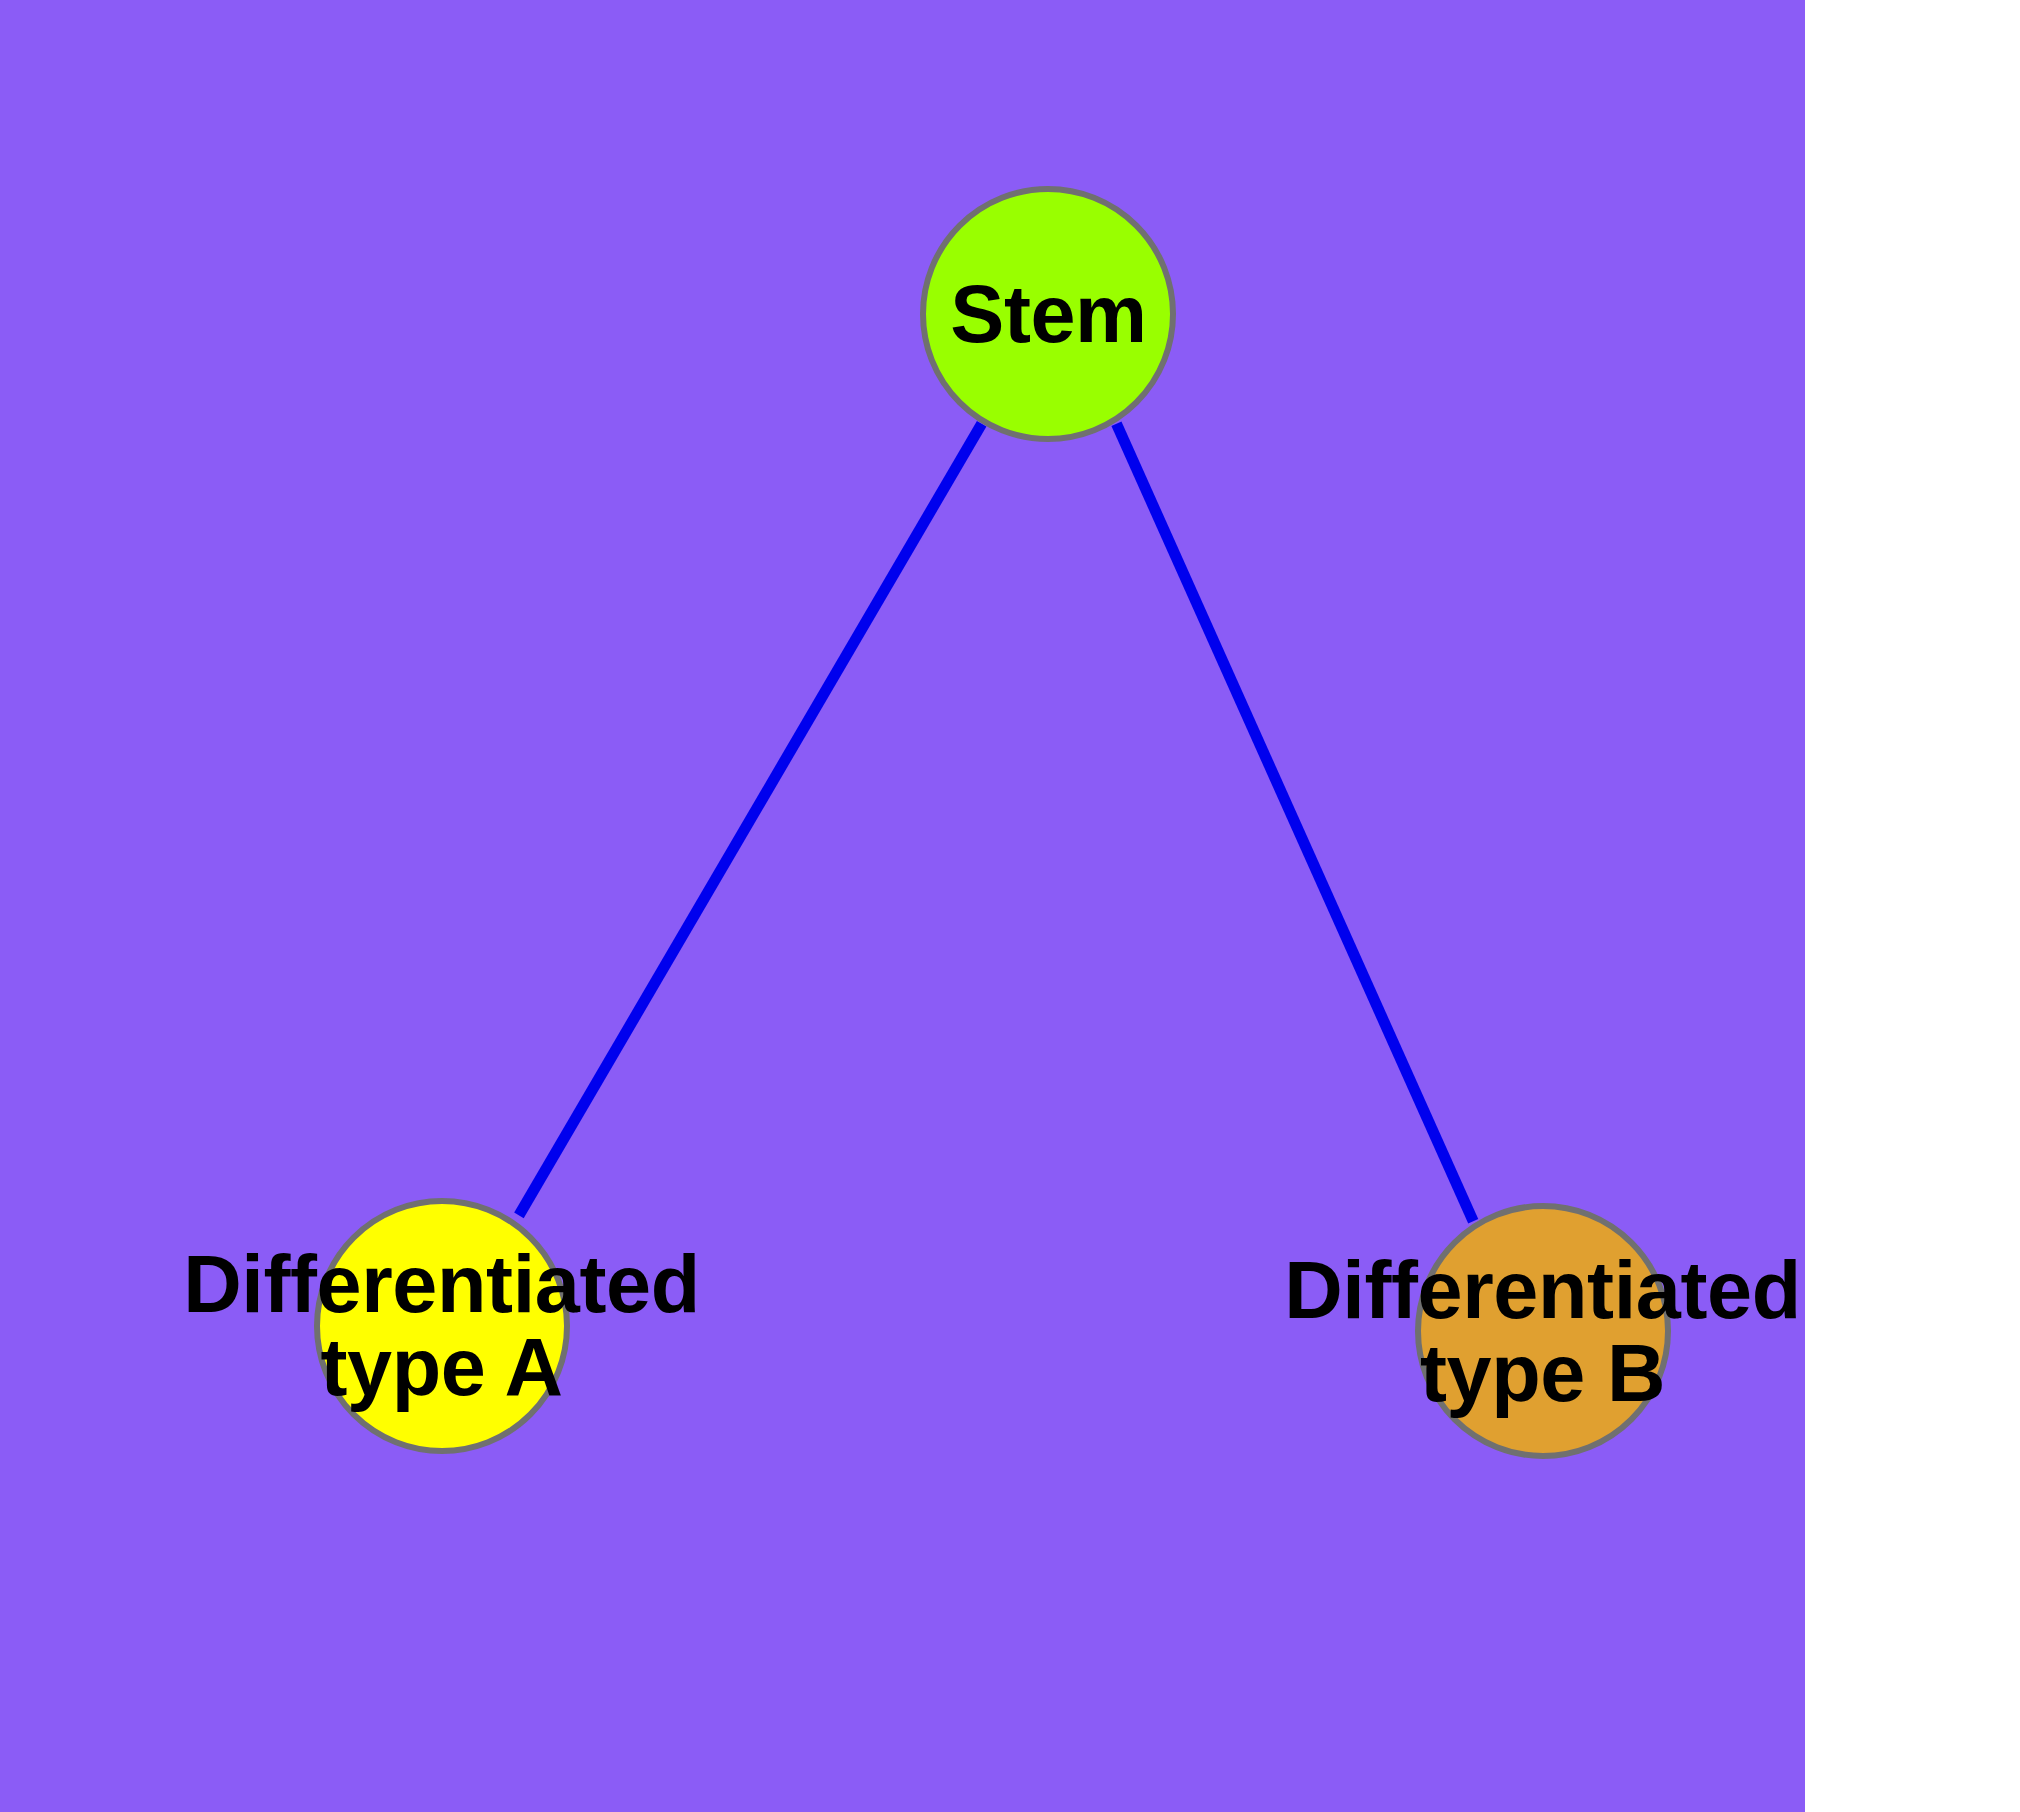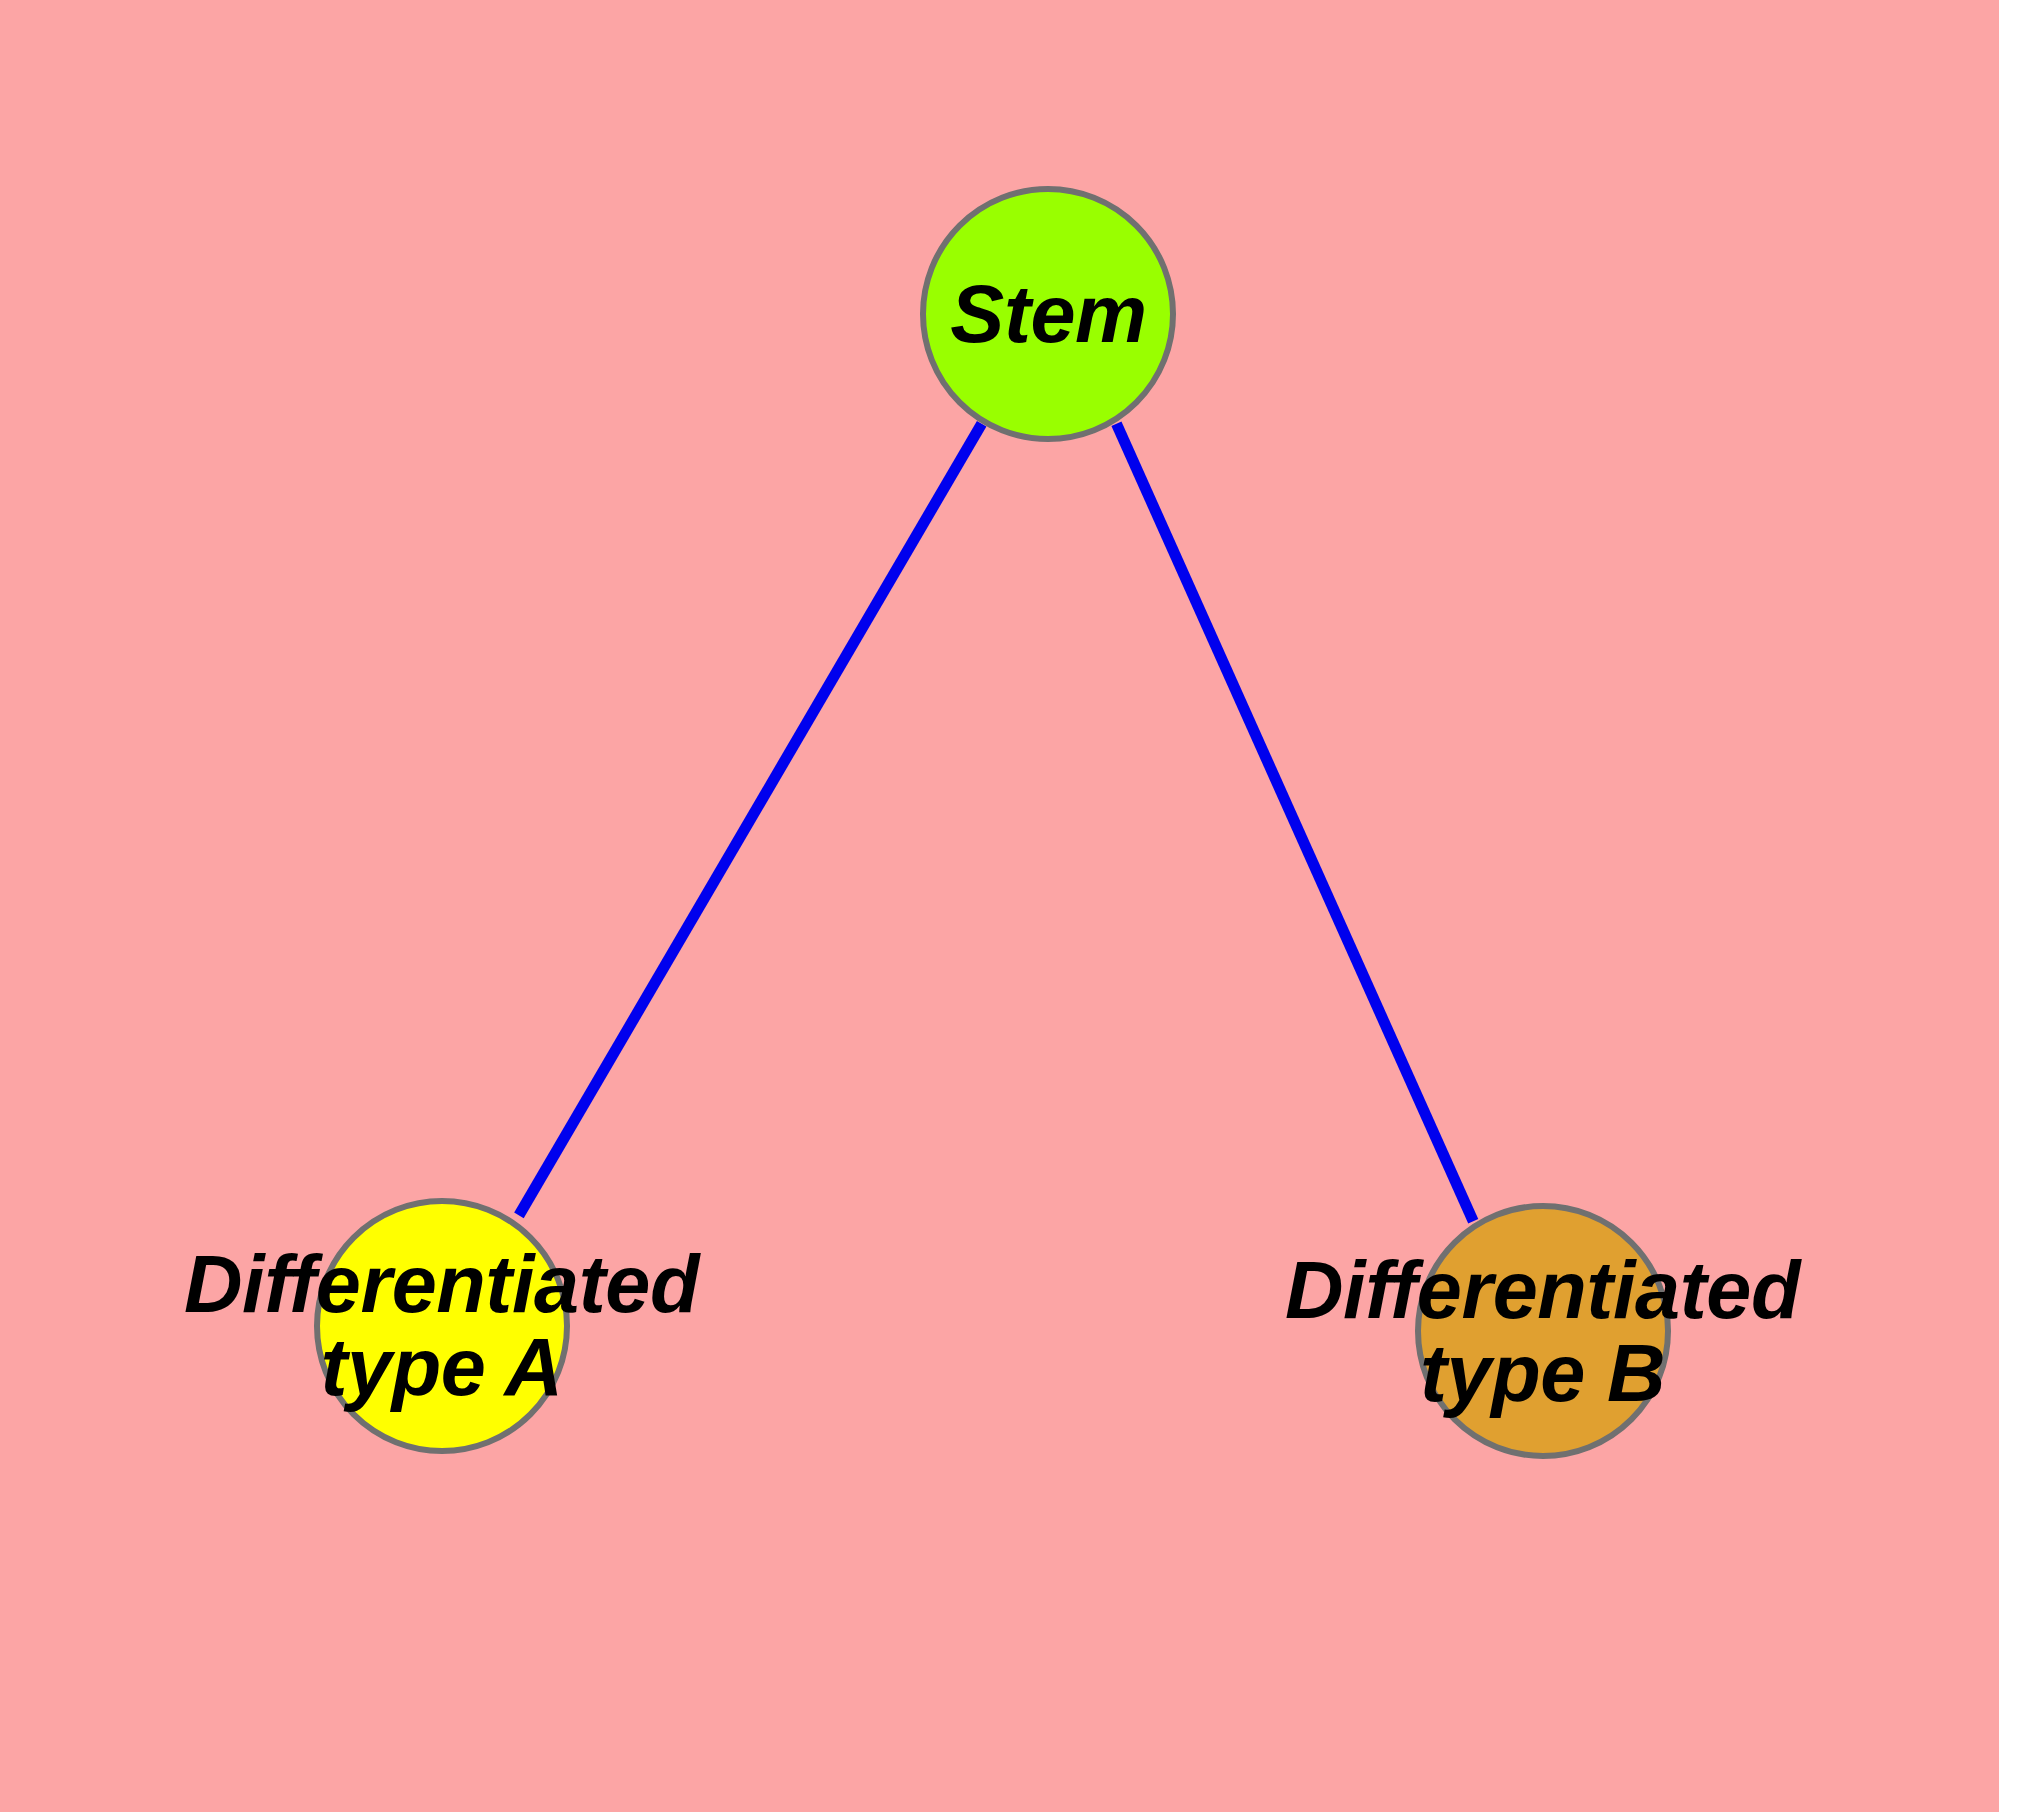--- a/index.html
+++ b/index.html
@@ -2,26 +2,25 @@
 <html style="font-size:13.6px"><head>
 <meta charset="utf-8">
 <style>
   html, body {
     margin: 0;
     padding: 0;
     background: #ffffff;
   }
   #canvas {
     position: relative;
-    width: 1999px;
+    width: 1805px;
     height: 1812px;
-    background: #fca5a5;
+    background: #8b5cf6;
     overflow: hidden;
     font-family: "Liberation Sans", sans-serif;
-    font-style: italic;
   }
   #edge-layer {
     position: absolute;
     left: 0;
     top: 0;
     width: 2021px;
     height: 1812px;
     pointer-events: none;
   }
   .node {

